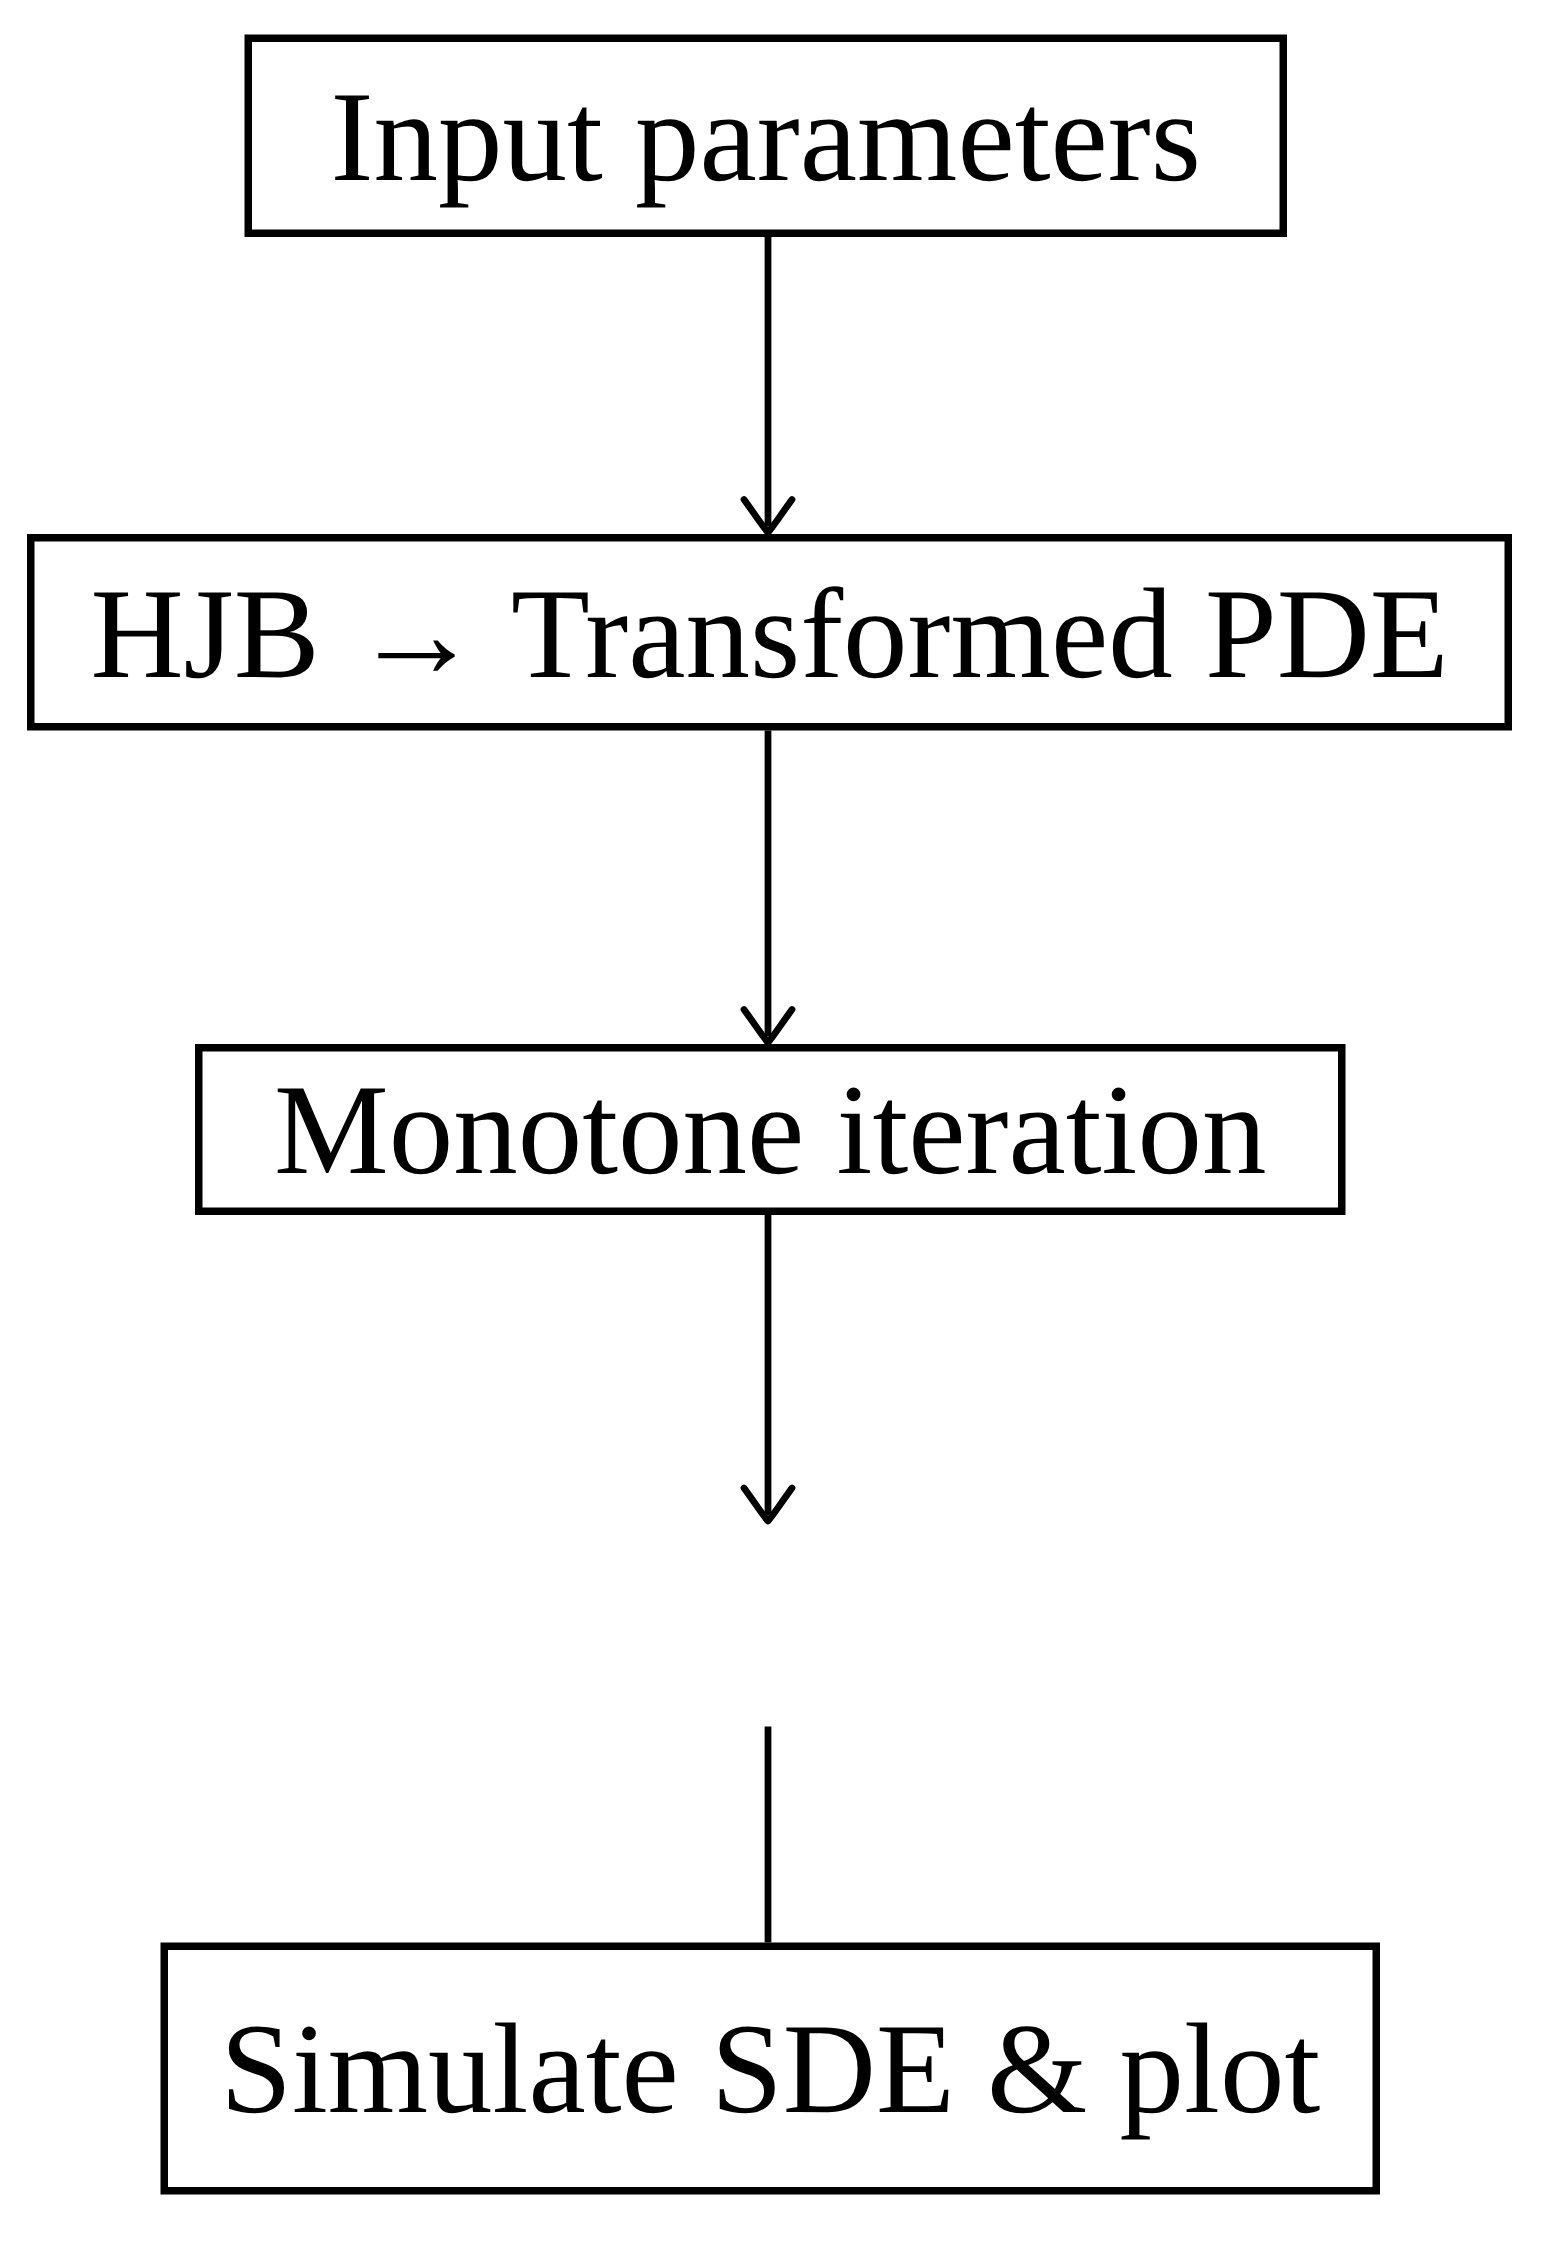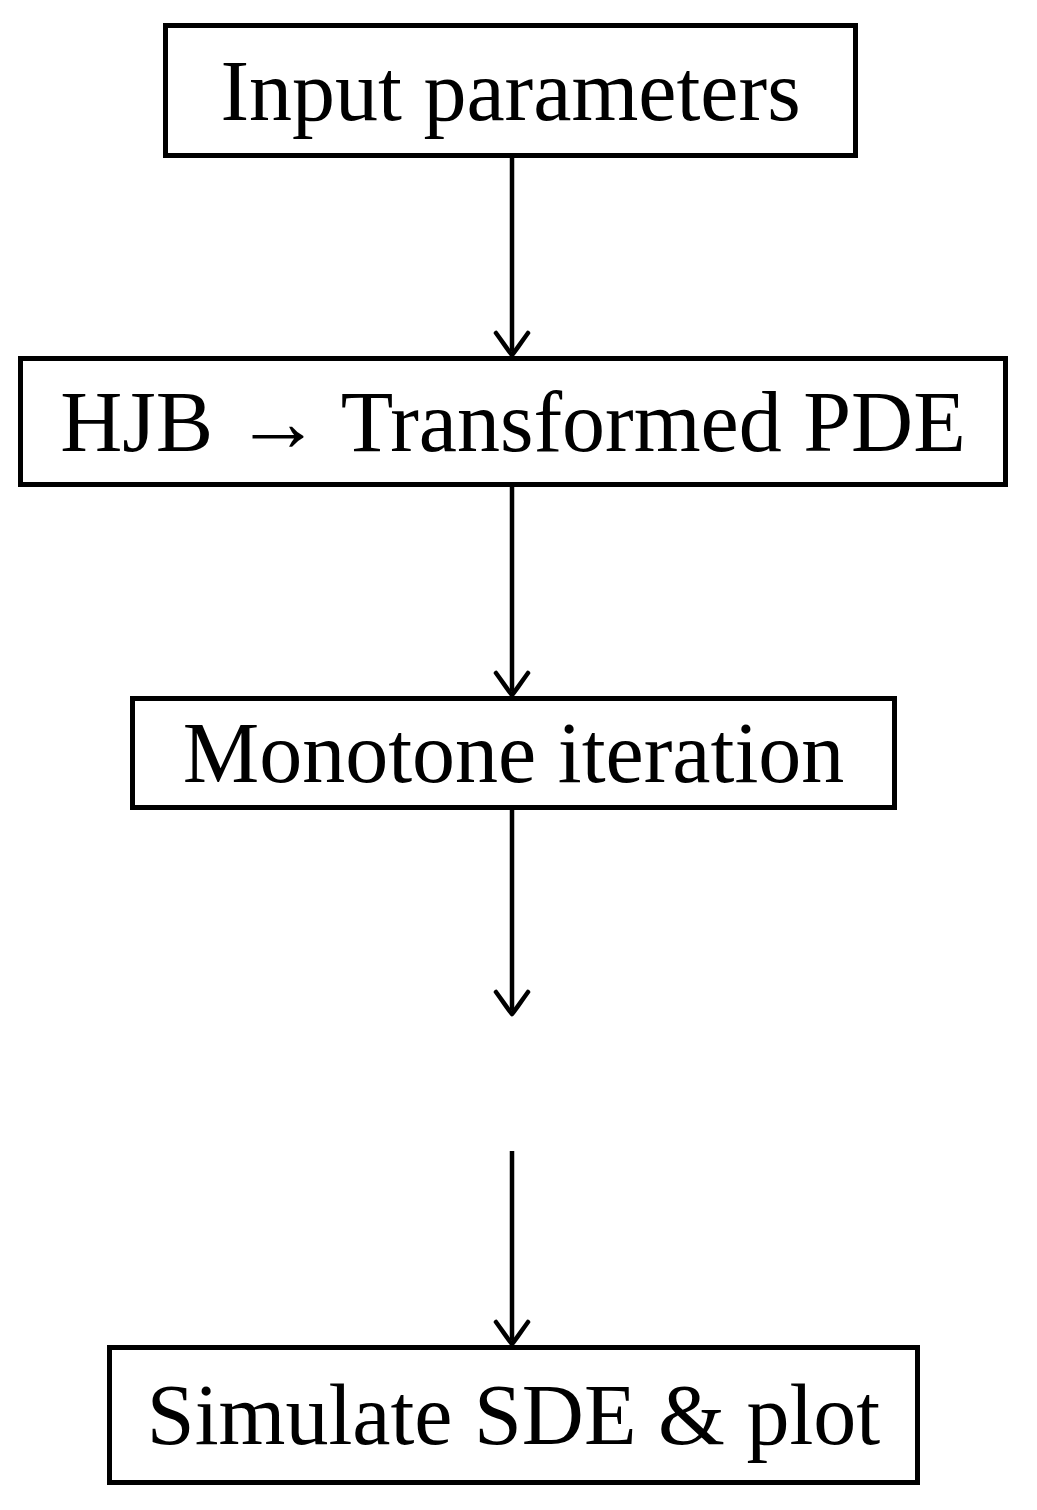--- a/index.html
+++ b/index.html
@@ -23,21 +23,21 @@
     justify-content: center;
     font-size: 86px;
     line-height: 1;
     white-space: nowrap;
     text-align: center;
   }
   #node-input     { left: 163px; top: 23px;   width: 695px; height: 135px; }
   #node-hjb       { left: 18px;  top: 356px;  width: 990px; height: 131px; }
   #node-monotone  { left: 130px; top: 696px;  width: 767px; height: 114px; }
   #node-recover   { left: 198px; top: 1015px; width: 630px; height: 138px; }
-  #node-simulate  { left: 107px; top: 1345px; width: 813px; height: 140px; }
+  #node-simulate  { left: 107px; top: 1295px; width: 813px; height: 168px; }
 
   .mvar { font-style: italic; }
   sub.msub {
     font-size: 62%;
     font-style: italic;
     line-height: 0;
     vertical-align: -0.28em;
   }
   sup.msup {
     font-size: 62%;

